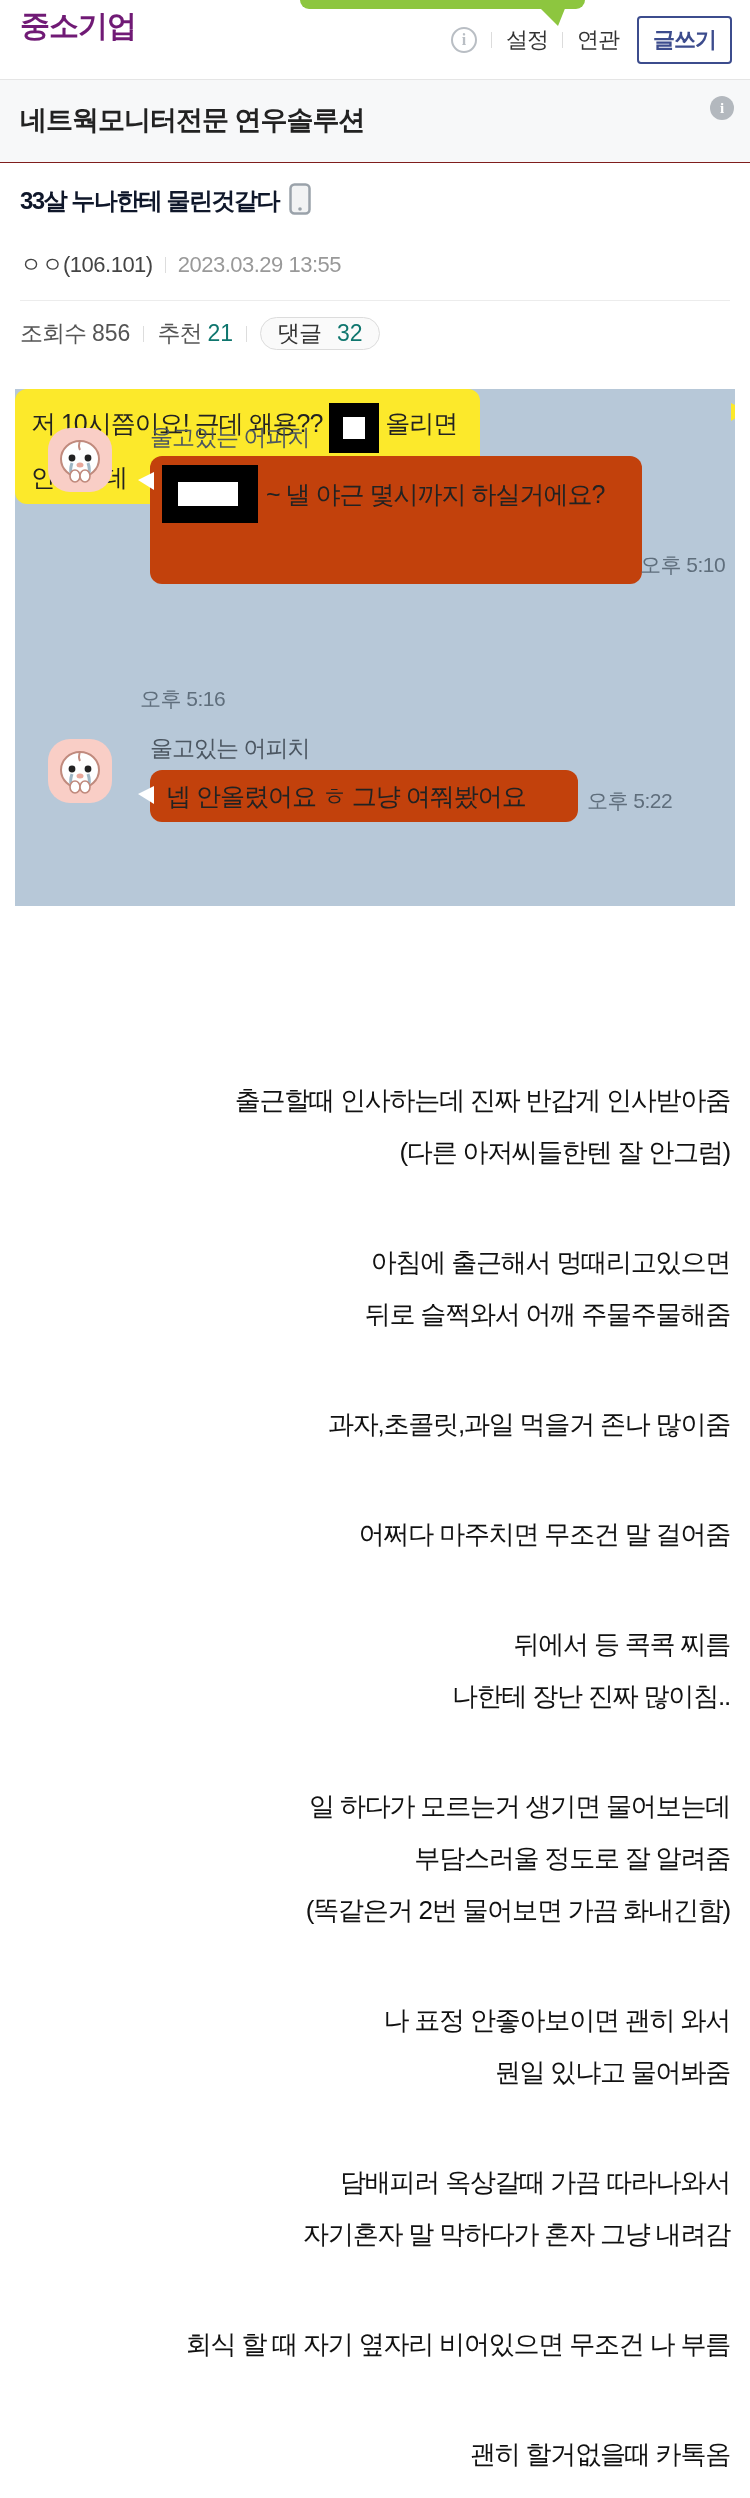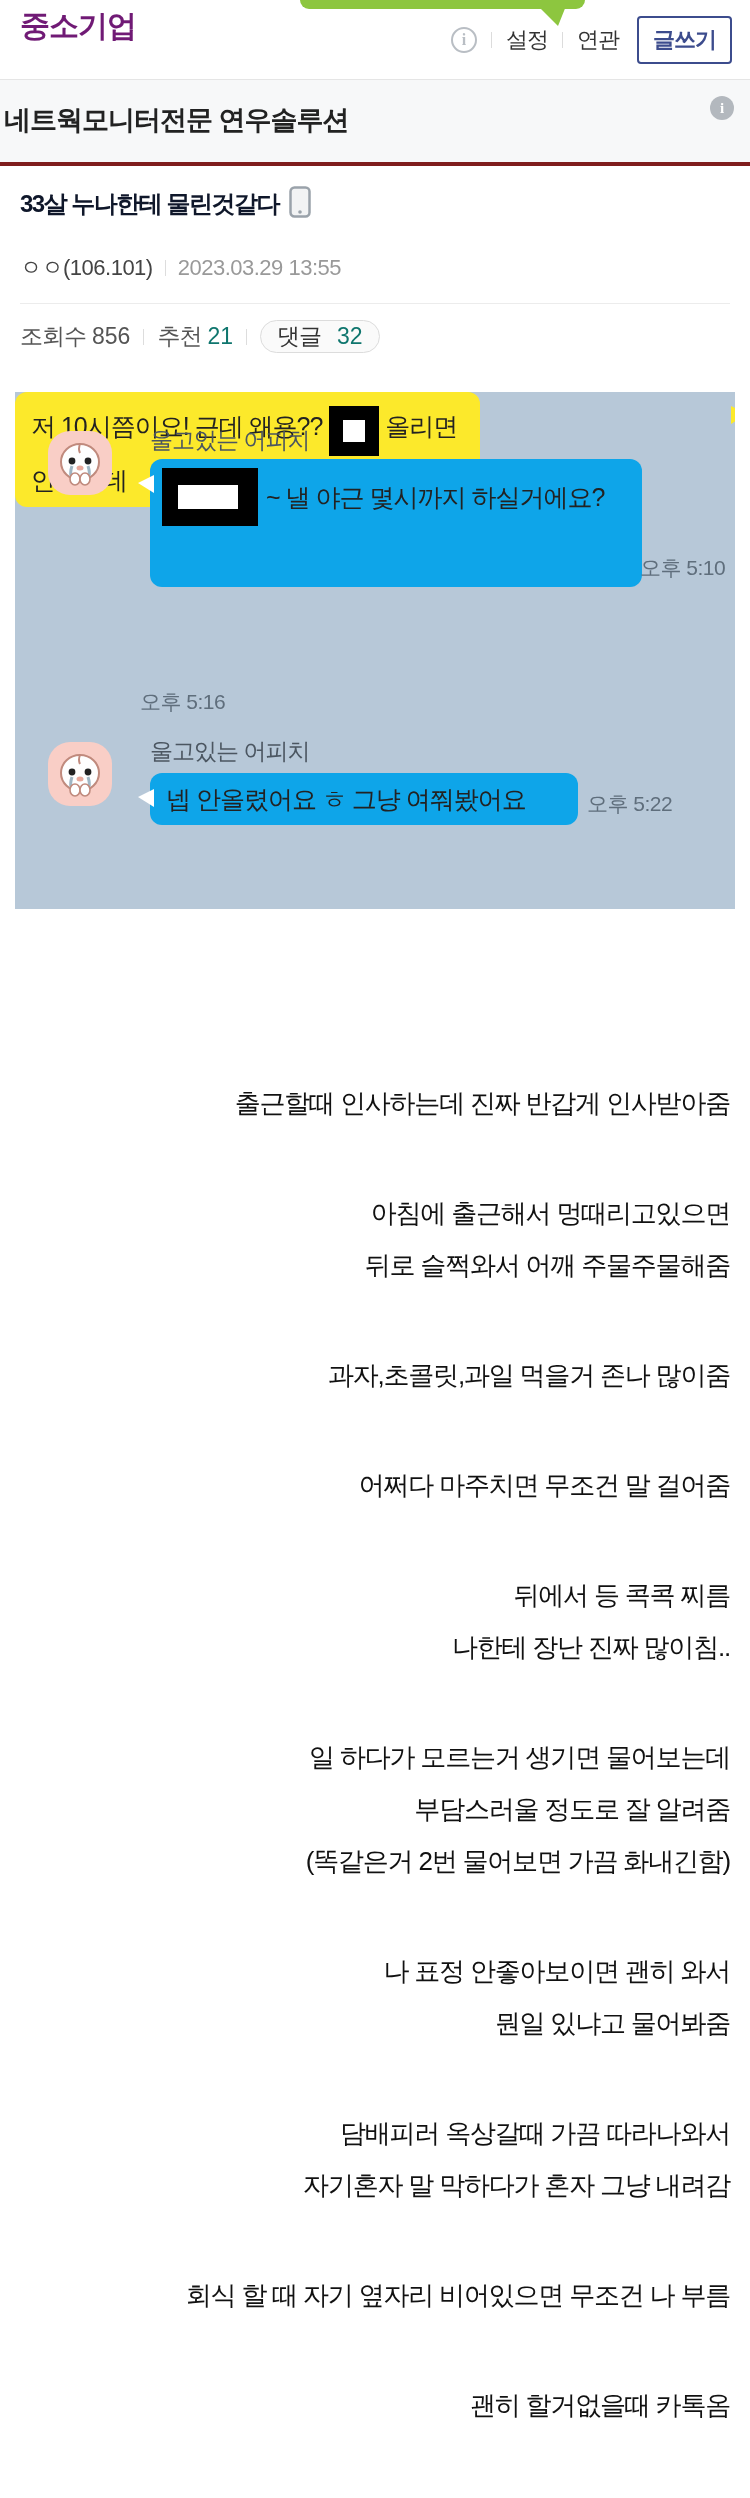--- a/index.html
+++ b/index.html
@@ -20,21 +20,21 @@
   .hdr-sep { width:1px; height:16px; background:#dcdcdc; }
   .hdr-link { font-size:22px; color:#333; letter-spacing:-1px; }
   .write-btn { border:2px solid #3c4c8d; border-radius:4px; background:#fff; color:#3c4c8d; font-size:22px; font-weight:bold; padding:7px 14px; letter-spacing:-1px; margin-left:4px; }
 
   
   .top-balloon { position:absolute; top:0; left:300px; width:285px; height:9px; background:#8dc63f; border-radius:0 0 10px 10px; }
   .top-balloon-tail { position:absolute; top:6px; left:538px; width:0; height:0;
      border-left:20px solid transparent; border-right:8px solid transparent; border-top:20px solid #8dc63f; }
 
   
-  .ad-banner { position:relative; background:#f7f8f9; border-bottom:4px solid #7f1d1d; padding:22px 20px 24px 4px; }
+  .ad-banner { position:relative; background:#f7f8f9; border-bottom:1px solid #7f1d1d; padding:22px 20px 24px 20px; }
   .ad-title { font-size:27px; font-weight:bold; color:#222; letter-spacing:-1px; }
   .ad-desc { margin-top:10px; font-size:21px; color:#8e949a; letter-spacing:-1px; }
   .ad-info { position:absolute; right:16px; top:16px; width:24px; height:24px; border-radius:50%; background:#b3b8be; color:#fff; font-size:15px; font-weight:bold; display:flex; align-items:center; justify-content:center; font-family:"Liberation Serif",serif; }
 
   
   .post-head { padding:20px 20px 0 20px; }
   .post-title-row { display:flex; align-items:center; gap:10px; }
   .post-title { font-size:24px; font-weight:bold; color:#0f172a; letter-spacing:-1.5px; }
   .phone-icon { display:inline-block; flex:0 0 auto; }
   .author-row { margin-top:31px; display:flex; align-items:center; gap:12px; font-size:22px; }
@@ -46,21 +46,21 @@
   .stat-label { color:#555; letter-spacing:-1px; }
   .stat-num { color:#555; margin-left:6px; }
   .num-red { color:#0f766e; margin-left:6px; }
   .comment-pill { display:flex; align-items:center; border:1px solid #dcdcdc; background:#fafafa; border-radius:20px; padding:0 16px; gap:10px; }
   .comment-pill .stat-label { color:#333; }
 
   
   .chat-shot { position:relative; width:720px; height:517px; margin:25px 15px 0 15px; background:#b7c8d8; overflow:hidden; }
   .avatar { position:absolute; width:64px; height:64px; background:#f9cec6; border-radius:22px; display:flex; align-items:center; justify-content:center; }
   .chat-name { position:absolute; font-size:23px; color:#4b5661; letter-spacing:-1px; }
-  .bubble { position:absolute; background:#0ea5e9; border-radius:12px; }
+  .bubble { position:absolute; background:#c2410c; border-radius:12px; }
   .bubble-tail-left { position:absolute; left:-12px; top:16px; width:0; height:0;
       border-top:8px solid transparent; border-bottom:10px solid transparent; border-right:16px solid #fff; }
   .bubble-tail-right { position:absolute; right:-12px; top:14px; width:0; height:0;
       border-top:8px solid transparent; border-bottom:10px solid transparent; border-left:16px solid #fce92b; }
   .bubble1 { left:135px; top:67px; width:492px; height:128px; }
   .bubble1-row { display:flex; align-items:center; gap:8px; padding:9px 12px; }
   .redact-a { width:96px; height:58px; background:#000; display:flex; align-items:center; }
   .redact-a .white-strip { width:60px; height:24px; background:#fff; margin-left:16px; }
   .msg-text { font-size:25px; color:#222; letter-spacing:-1px; }
   .time { position:absolute; font-size:21px; color:#5f6e7c; letter-spacing:-0.5px; }
@@ -188,20 +188,21 @@
   <div class="bubble bubble3">
     <div class="bubble-tail-left"></div>
     <span class="msg-text">넵 안올렸어요 ㅎ 그냥 여쭤봤어요</span>
   </div>
   <div class="time time3">오후 5:22</div>
 </div>
 
 <div class="post-body">
   <div class="para">
     <p>출근할때 인사하는데 진짜 반갑게 인사받아줌</p>
+    <p>(다른 아저씨들한텐 잘 안그럼)</p>
   </div>
   <div class="para">
     <p>아침에 출근해서 멍때리고있으면</p>
     <p>뒤로 슬쩍와서 어깨 주물주물해줌</p>
   </div>
   <div class="para">
     <p>과자,초콜릿,과일 먹을거 존나 많이줌</p>
   </div>
   <div class="para">
     <p>어쩌다 마주치면 무조건 말 걸어줌</p>

